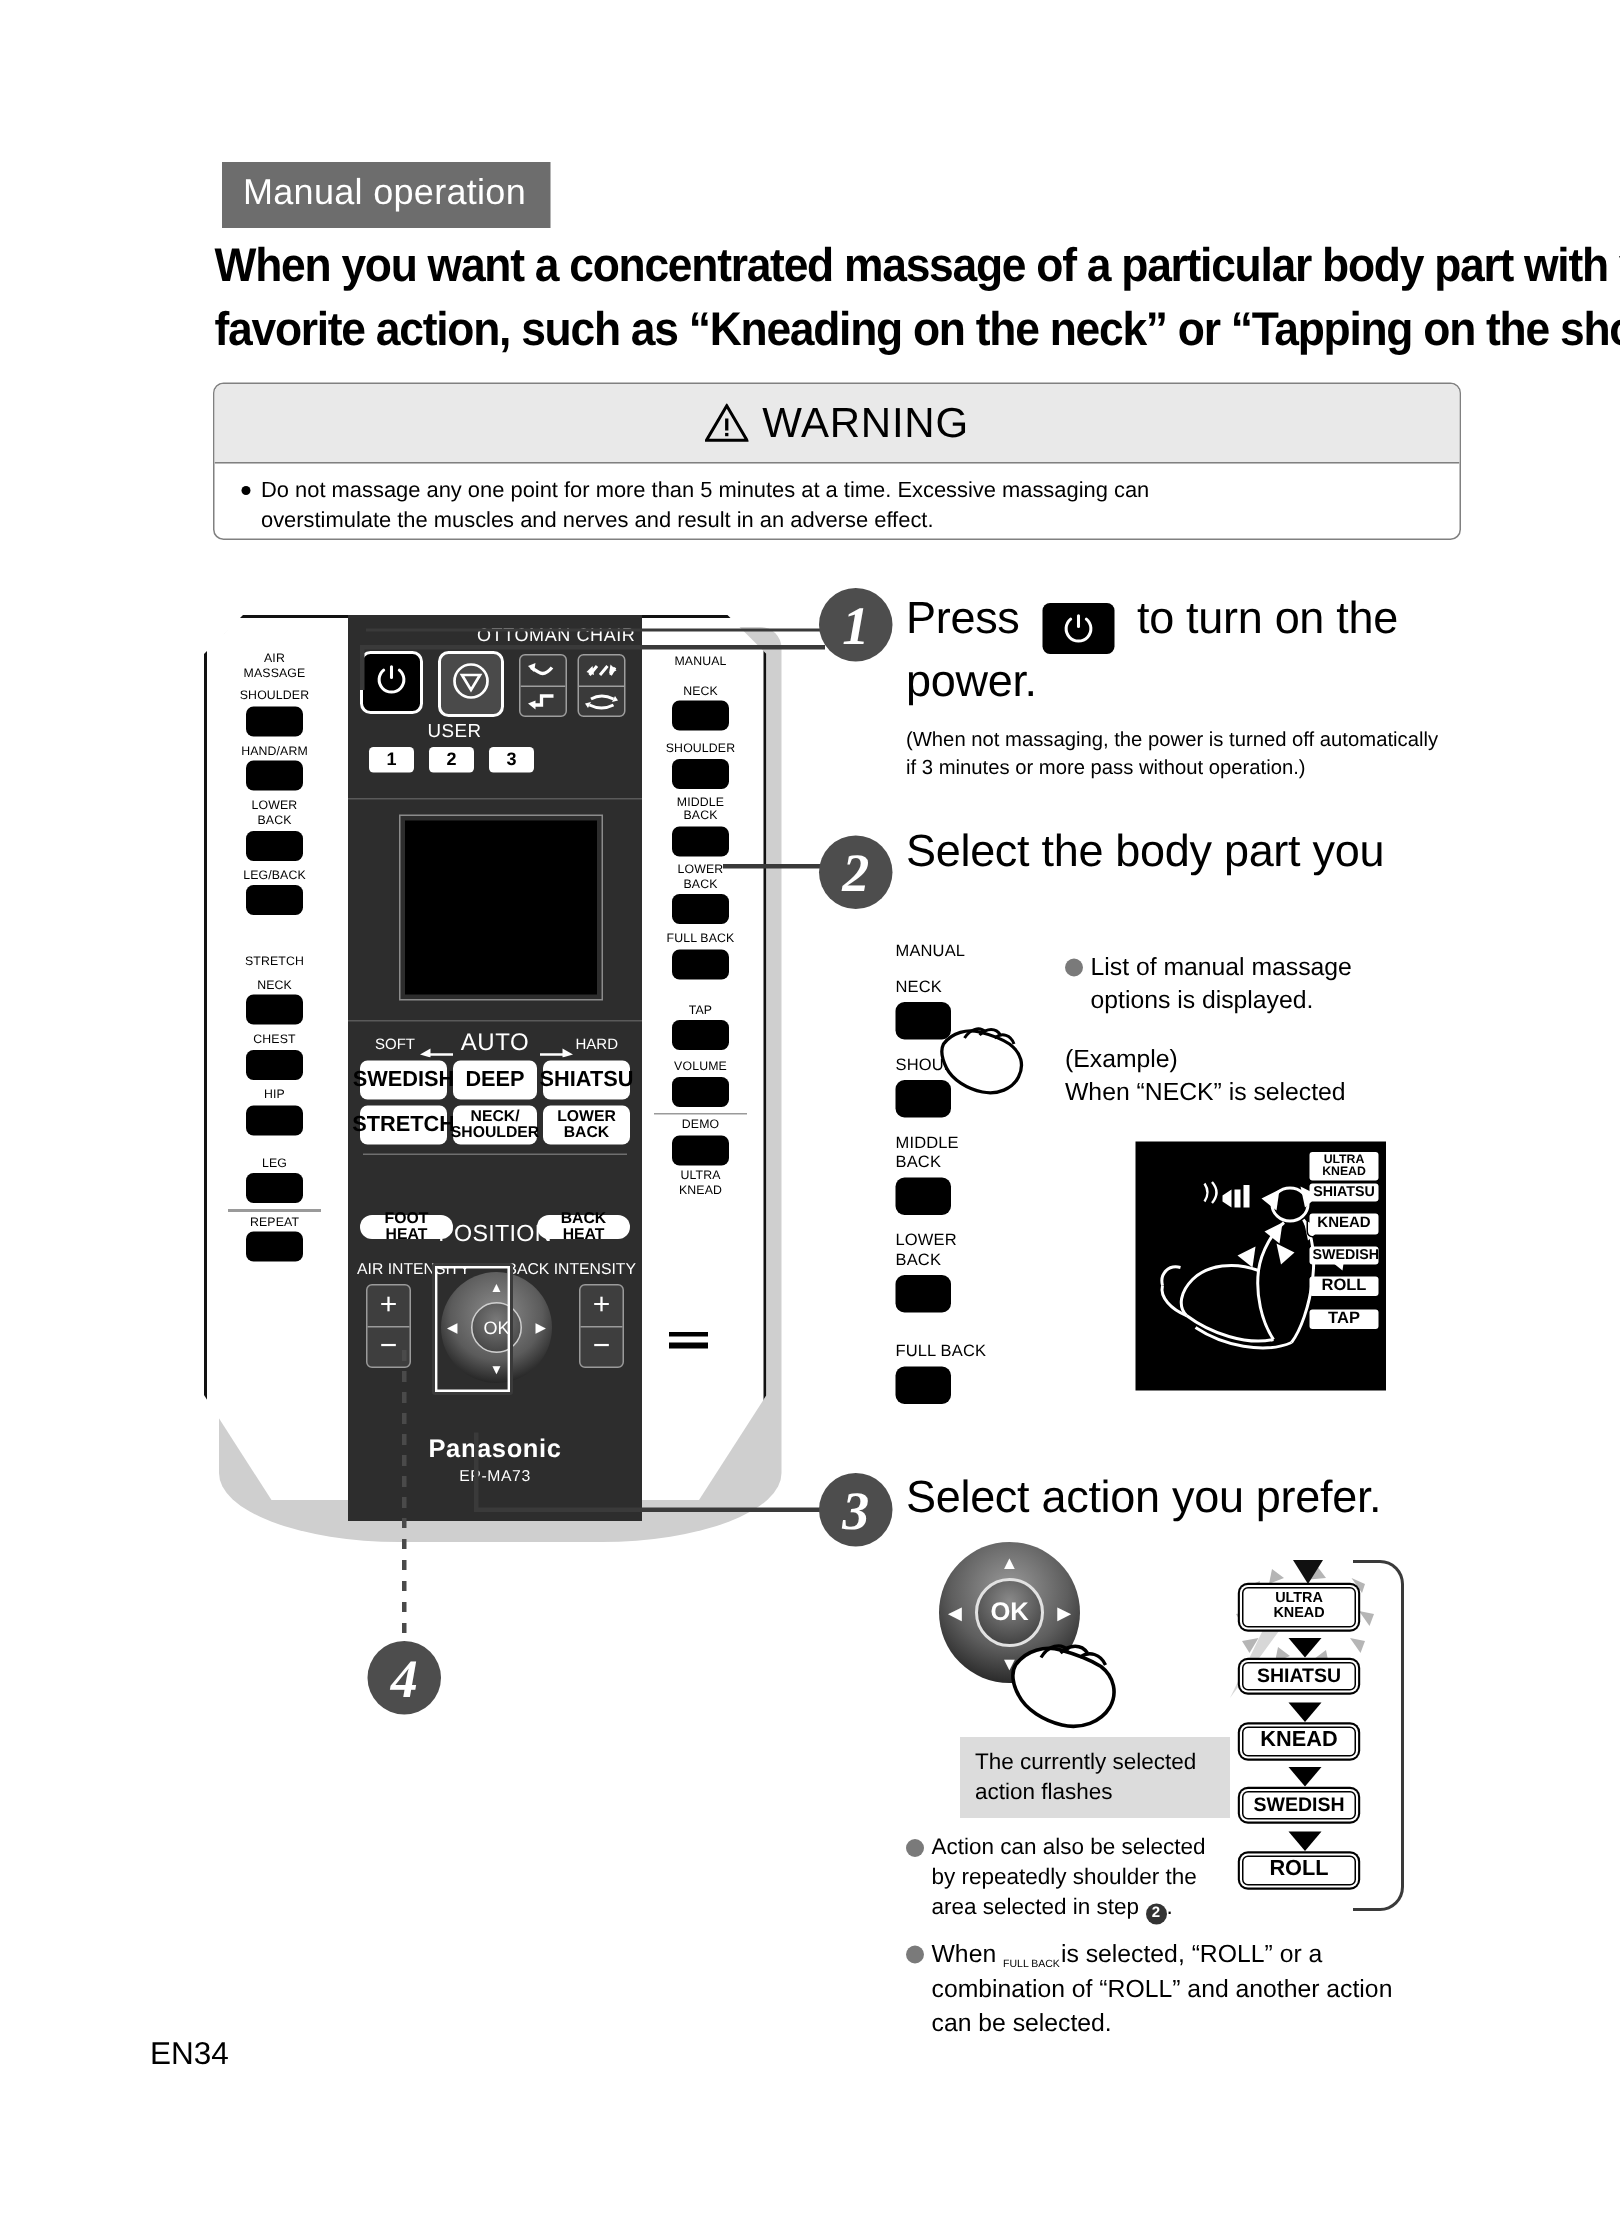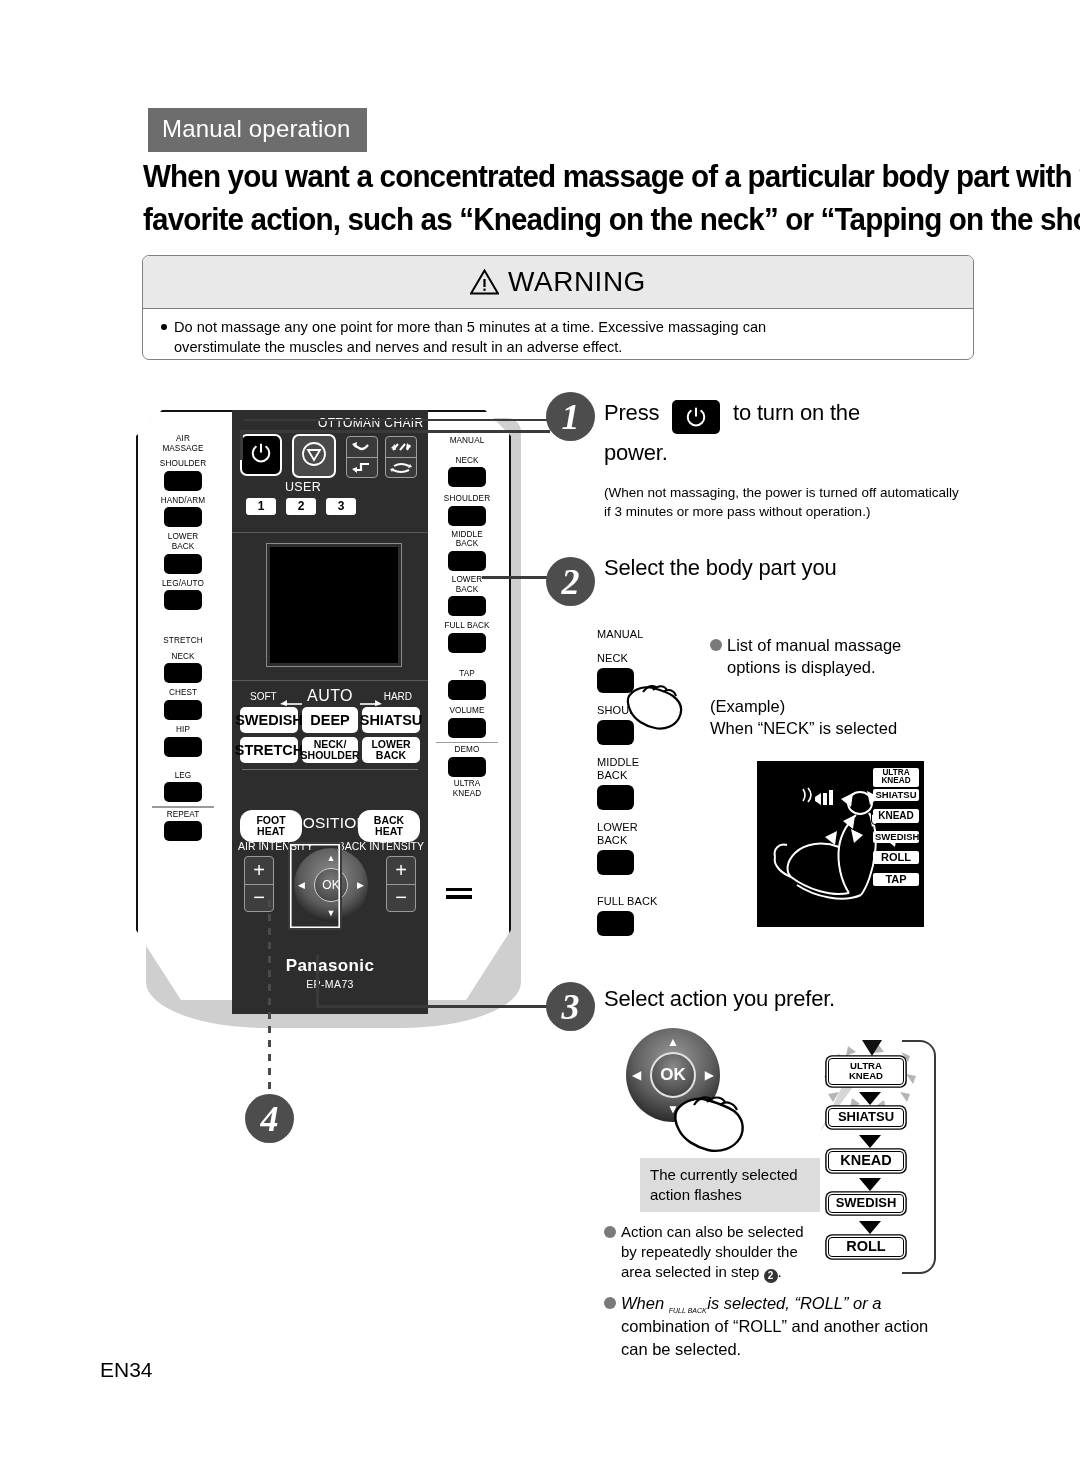--- a/index.html
+++ b/index.html
@@ -143,21 +143,21 @@
   .prog-row2 { top:56px; height:26px; font-size:14.5px; }
   .pc1 { left:8px;  width:58px; }
   .pc2 { left:70px; width:56px; }
   .pc3 { left:130px;width:58px; }
   .prog-small { font-size:10.5px; }
   #auto-sep { position:absolute; left:10px; top:88px; width:176px; height:1.4px; background:#6f6f6f; }
 
   
   #heat-row { position:absolute; left:0; top:396px; width:196px; height:38px; }
   .heat-btn {
-    position:absolute; top:4px; width:62px; height:32px; background:#fff; color:#000;
+    position:absolute; top:4px; width:62px; height:16px; background:#fff; color:#000;
     border-radius:12px; font-size:10.5px; font-weight:bold; text-align:center;
     display:flex; align-items:center; justify-content:center; line-height:1.02;
   }
   #foot-heat { left:8px; } #back-heat { right:8px; }
   #position-lbl {
     position:absolute; left:0; right:0; top:8px; text-align:center;
     color:#fff; font-size:15.5px; letter-spacing:.2px;
   }
 
   
@@ -214,21 +214,21 @@
     background:repeating-linear-gradient(to bottom,#4a4a4a 0 7px, transparent 7px 14px);
   }
 
   
   .step-badge {
     position:absolute; width:49px; height:49px; border-radius:50%;
     background:#4d4d4d; color:#fff; font-size:36px; font-weight:bold;
     font-family:"Liberation Serif", serif;
     display:flex; align-items:center; justify-content:center; font-style:italic;
   }
-  .step-title { position:absolute; font-size:22px; line-height:37px; letter-spacing:-.2px; }
+  .step-title { position:absolute; font-size:30px; line-height:37px; letter-spacing:-.2px; }
 
   #step1-badge { left:546px; top:392px; }
   #step1-title { left:604px; top:394px; width:380px; }
   #power-inline {
     display:inline-flex; width:48px; height:34px; background:#000;
     border-radius:5px; vertical-align:-8px; margin:0 7px;
     align-items:center; justify-content:center;
   }
   #step1-note {
     position:absolute; left:604px; top:483px; width:376px;
@@ -322,21 +322,21 @@
   #cycle-loop {
     position:absolute; left:84px; top:4px; width:34px; height:234px;
     border:2.6px solid #3a3a3a; border-left:none;
     border-radius:0 16px 16px 0;
   }
 
   #bottom-note {
     position:absolute; left:604px; top:1292px; width:380px;
     font-size:16.5px; line-height:23px;
   }
-  #bottom-note .bul { position:relative; padding-left:17px;font-style:italic; }
+  #bottom-note .bul { position:relative; padding-left:17px; }
   #bottom-note .bul:before {
     content:""; position:absolute; left:0; top:5px;
     width:12px; height:12px; border-radius:50%; background:#7a7a7a;
   }
   .fullback-inline { display:inline-block; position:relative; width:34px; vertical-align:-3px; }
   .fullback-inline .lab { position:absolute; left:0; top:-13px; font-size:7px; white-space:nowrap; }
   .fullback-inline .key { width:26px; height:15px; background:#000; border-radius:4px; }
 
   #step4-badge { left:245px; top:1094px; }
   #page-num { position:absolute; left:100px; top:1358px; font-size:21px; }
@@ -384,21 +384,21 @@
       </div>
       <div class="btn-group" style="margin-top:5px">
         <div class="b-label">HAND/ARM</div>
         <div class="b-key"></div>
       </div>
       <div class="btn-group" style="margin-top:5px">
         <div class="b-label">LOWER<br>BACK</div>
         <div class="b-key"></div>
       </div>
       <div class="btn-group" style="margin-top:5px">
-        <div class="b-label">LEG/AUTO</div>
+        <div class="b-label">LEG/BACK</div>
         <div class="b-key"></div>
       </div>
       <div class="btn-group" style="margin-top:26px">
         <div class="b-label">STRETCH</div>
       </div>
       <div class="btn-group" style="margin-top:6px">
         <div class="b-label">NECK</div>
         <div class="b-key"></div>
       </div>
       <div class="btn-group" style="margin-top:5px">

